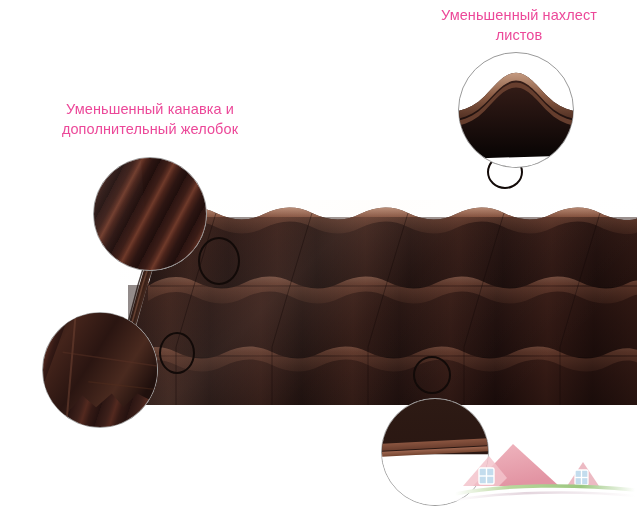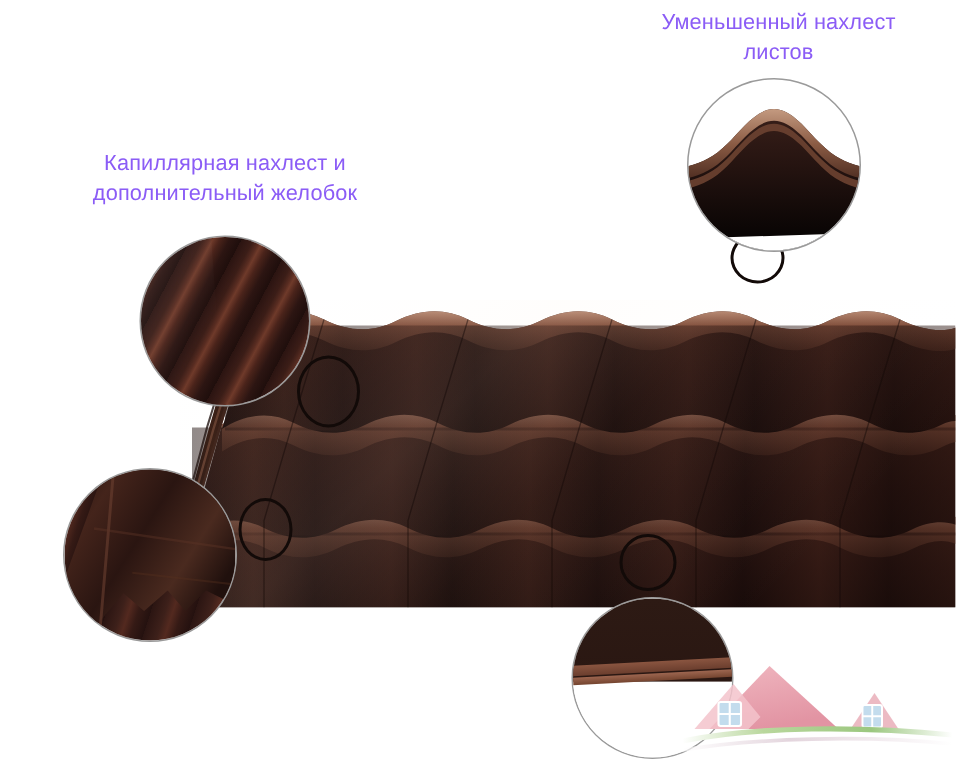--- a/index.html
+++ b/index.html
@@ -13,21 +13,21 @@
     width: 637px;
     height: 508px;
     background: #ffffff;
     overflow: hidden;
     font-family: "Liberation Sans", "DejaVu Sans", sans-serif;
   }
 
   
   .callout-label {
     position: absolute;
-    color: #8b5cf6;
+    color: #ec4899;
     font-size: 14.5px;
     line-height: 1.35;
     text-align: center;
     white-space: pre-line;
     letter-spacing: 0.1px;
   }
   #label-overlap   { left: 404px; top: 6px;   width: 230px; }
   #label-capillary { left: 38px;  top: 100px; width: 224px; }
   #label-stamping  { left: 2px;   top: 424px; width: 212px; }
 
@@ -429,21 +429,21 @@
 
   <div class="lens" id="lens-joint">
     <div class="lens-inner"></div>
     <div class="band1"></div>
     <div class="band2"></div>
   </div>
 
   <div class="callout-label" id="label-overlap">Уменьшенный нахлест
 листов</div>
 
-  <div class="callout-label" id="label-capillary">Капиллярная нахлест и
+  <div class="callout-label" id="label-capillary">Уменьшенный канавка и
 дополнительный желобок</div>
 
 
   <div id="watermark">
     <svg width="182" height="88" viewBox="0 0 182 88" xmlns="http://www.w3.org/2000/svg">
       <defs>
         <linearGradient id="wmRoof" x1="0" y1="0" x2="0.4" y2="1">
           <stop offset="0%" stop-color="#f0b7c0"></stop>
           <stop offset="100%" stop-color="#e294a3"></stop>
         </linearGradient>

